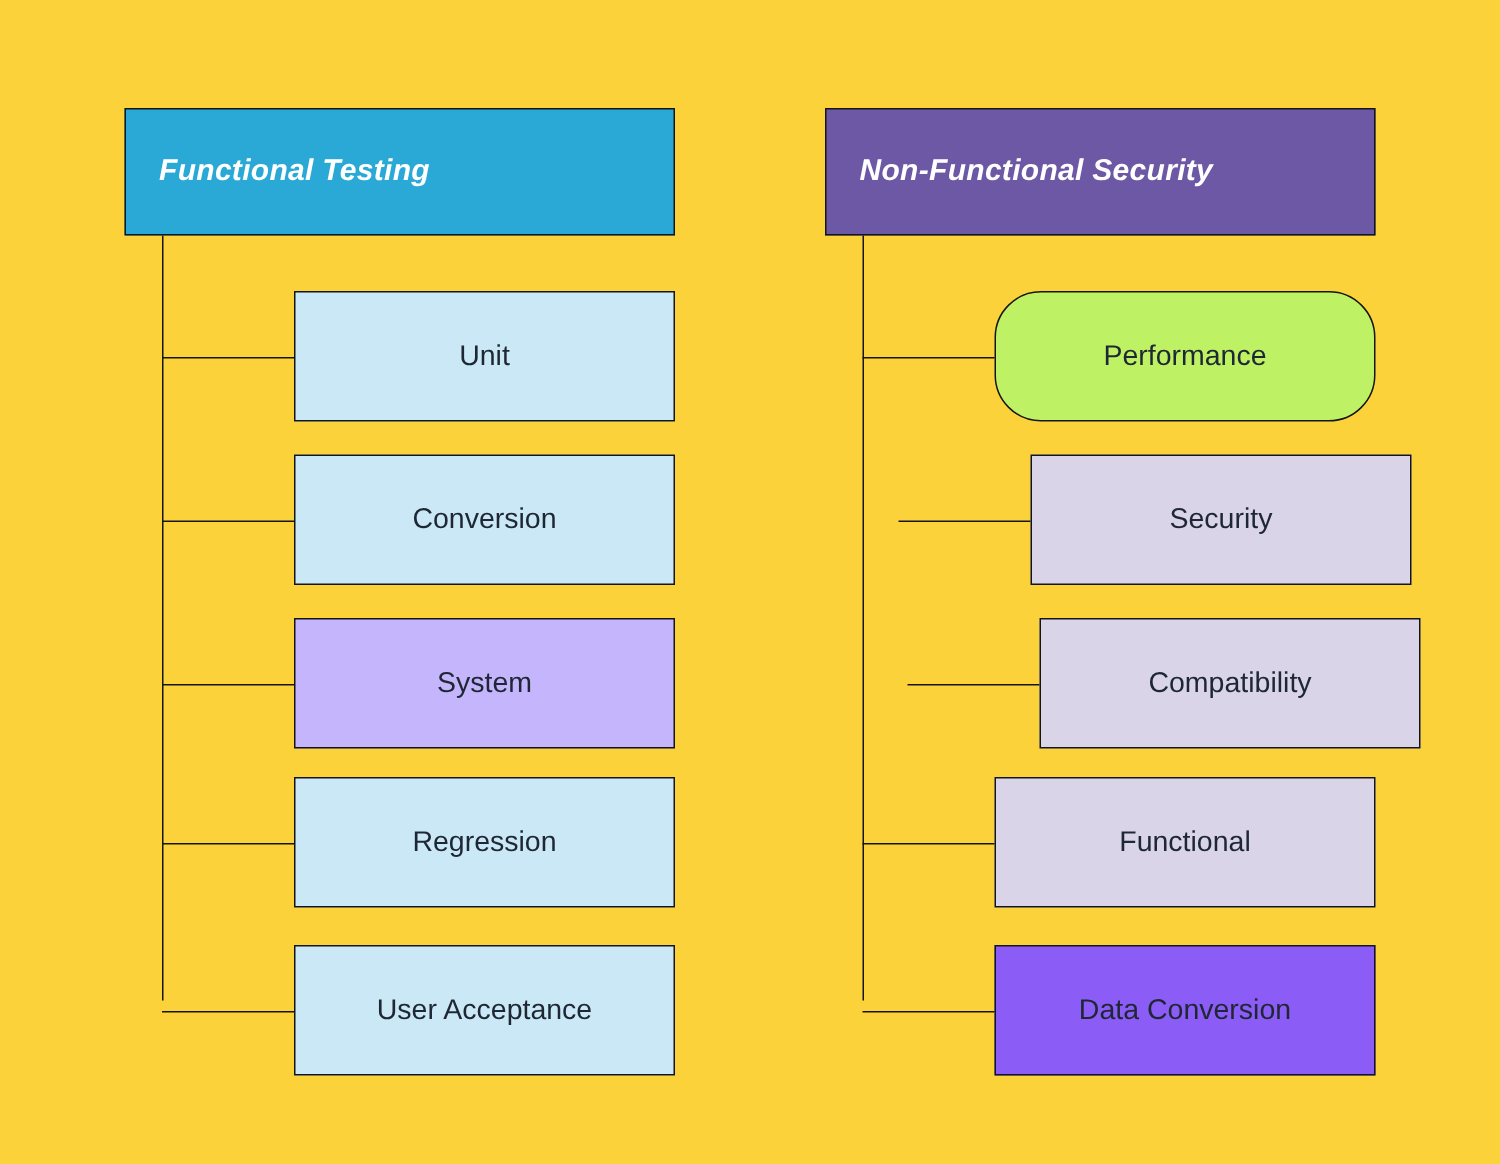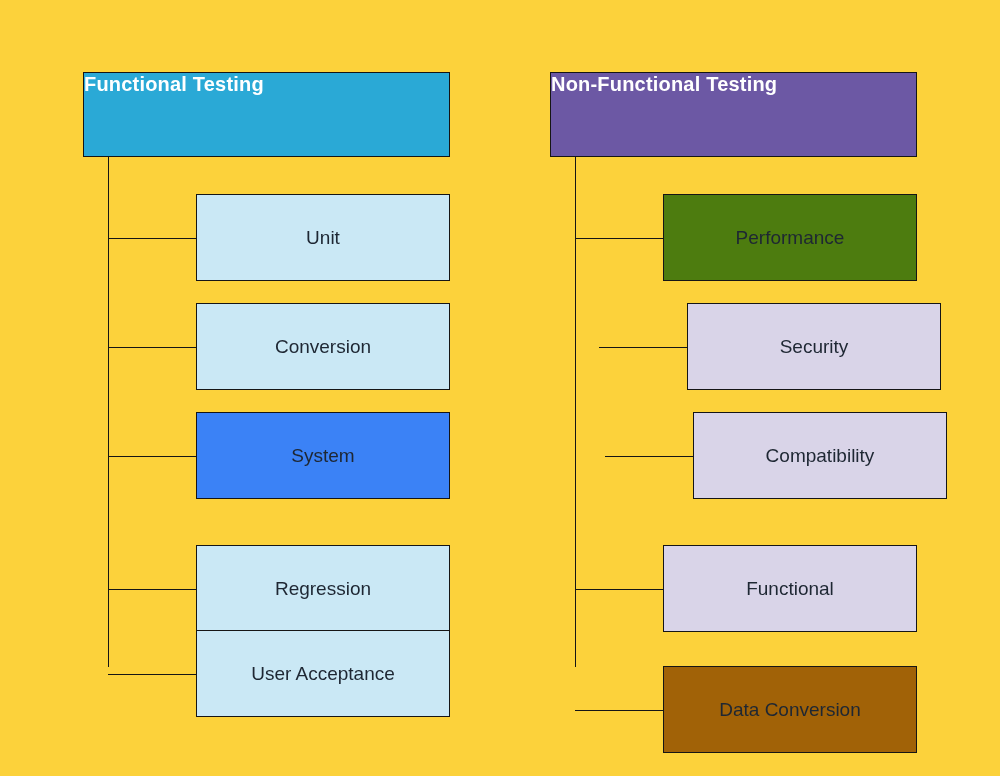--- a/index.html
+++ b/index.html
@@ -22,25 +22,27 @@
   .tree-left  { left: 83px; }
   .tree-right { left: 550px; }
 
   .header-node {
     position: absolute;
     top: 0; left: 0;
     width: 367px; height: 85px;
     box-sizing: border-box;
     border: 1.5px solid #151515;
     display: flex;
-    align-items: flex-start;
+    align-items: center;
+    padding-left: 22px;
     color: #ffffff;
     font-size: 20px;
     font-weight: bold;
     letter-spacing: 0.2px;
+    font-style: italic;
   }
 
   .trunk {
     position: absolute;
     left: 25px; top: 85px;
     width: 0; height: 510px;
     border-left: 1.5px solid #151515;
   }
 
   .child-node {
@@ -60,67 +62,67 @@
     position: absolute;
     left: -89.5px;
     top: 50%;
     width: 88px;
     height: 0;
     border-top: 1.5px solid #151515;
   }
   .c0 { top: 122px; }
   .c1 { top: 231px; }
   .c2 { top: 340px; }
-  .c3 { top: 473px; }
+  .c3 { top: 446px; }
   .c4 { top: 558px; text-align: center; }
 </style>
 </head>
 <body>
 
 <div class="canvas" style="background-color: rgb(252, 210, 59);">
 
   <div class="tree tree-left">
     <div class="header-node" style="background-color: rgb(42, 169, 214);">
       <span>Functional Testing</span>
     </div>
     <div class="trunk"></div>
 
     <div class="child-node c0" style="background-color: rgb(202, 232, 245);">
       <span>Unit</span>
     </div>
     <div class="child-node c1" style="background-color: rgb(202, 232, 245);">
       <span>Conversion</span>
     </div>
-    <div class="child-node c2" style="background-color: #3b82f6;">
+    <div class="child-node c2" style="background-color: #c4b5fd;">
       <span>System</span>
     </div>
     <div class="child-node c3" style="background-color: rgb(202, 232, 245);">
       <span>Regression</span>
     </div>
     <div class="child-node c4" style="background-color: rgb(202, 232, 245);">
       <span>User Acceptance</span>
     </div>
   </div>
 
   <div class="tree tree-right">
     <div class="header-node" style="background-color: rgb(108, 88, 164);">
-      <span>Non-Functional Testing</span>
+      <span>Non-Functional Security</span>
     </div>
     <div class="trunk"></div>
 
-    <div class="child-node c0" style="background-color: #4d7c0f;">
+    <div class="child-node c0" style="background-color: #bef264; border-radius: 31px;">
       <span>Performance</span>
     </div>
     <div class="child-node c1" style="background-color: rgb(217, 212, 232); margin-left: 24px;">
       <span>Security</span>
     </div>
     <div class="child-node c2" style="background-color: rgb(217, 212, 232); margin-left: 30px;">
       <span>Compatibility</span>
     </div>
     <div class="child-node c3" style="background-color: rgb(217, 212, 232);">
       <span>Functional</span>
     </div>
-    <div class="child-node c4" style="background-color: #a16207; margin-top: 36px;">
+    <div class="child-node c4" style="background-color: #8b5cf6;">
       <span>Data Conversion</span>
     </div>
   </div>
 
 </div>
 
 </body></html>

